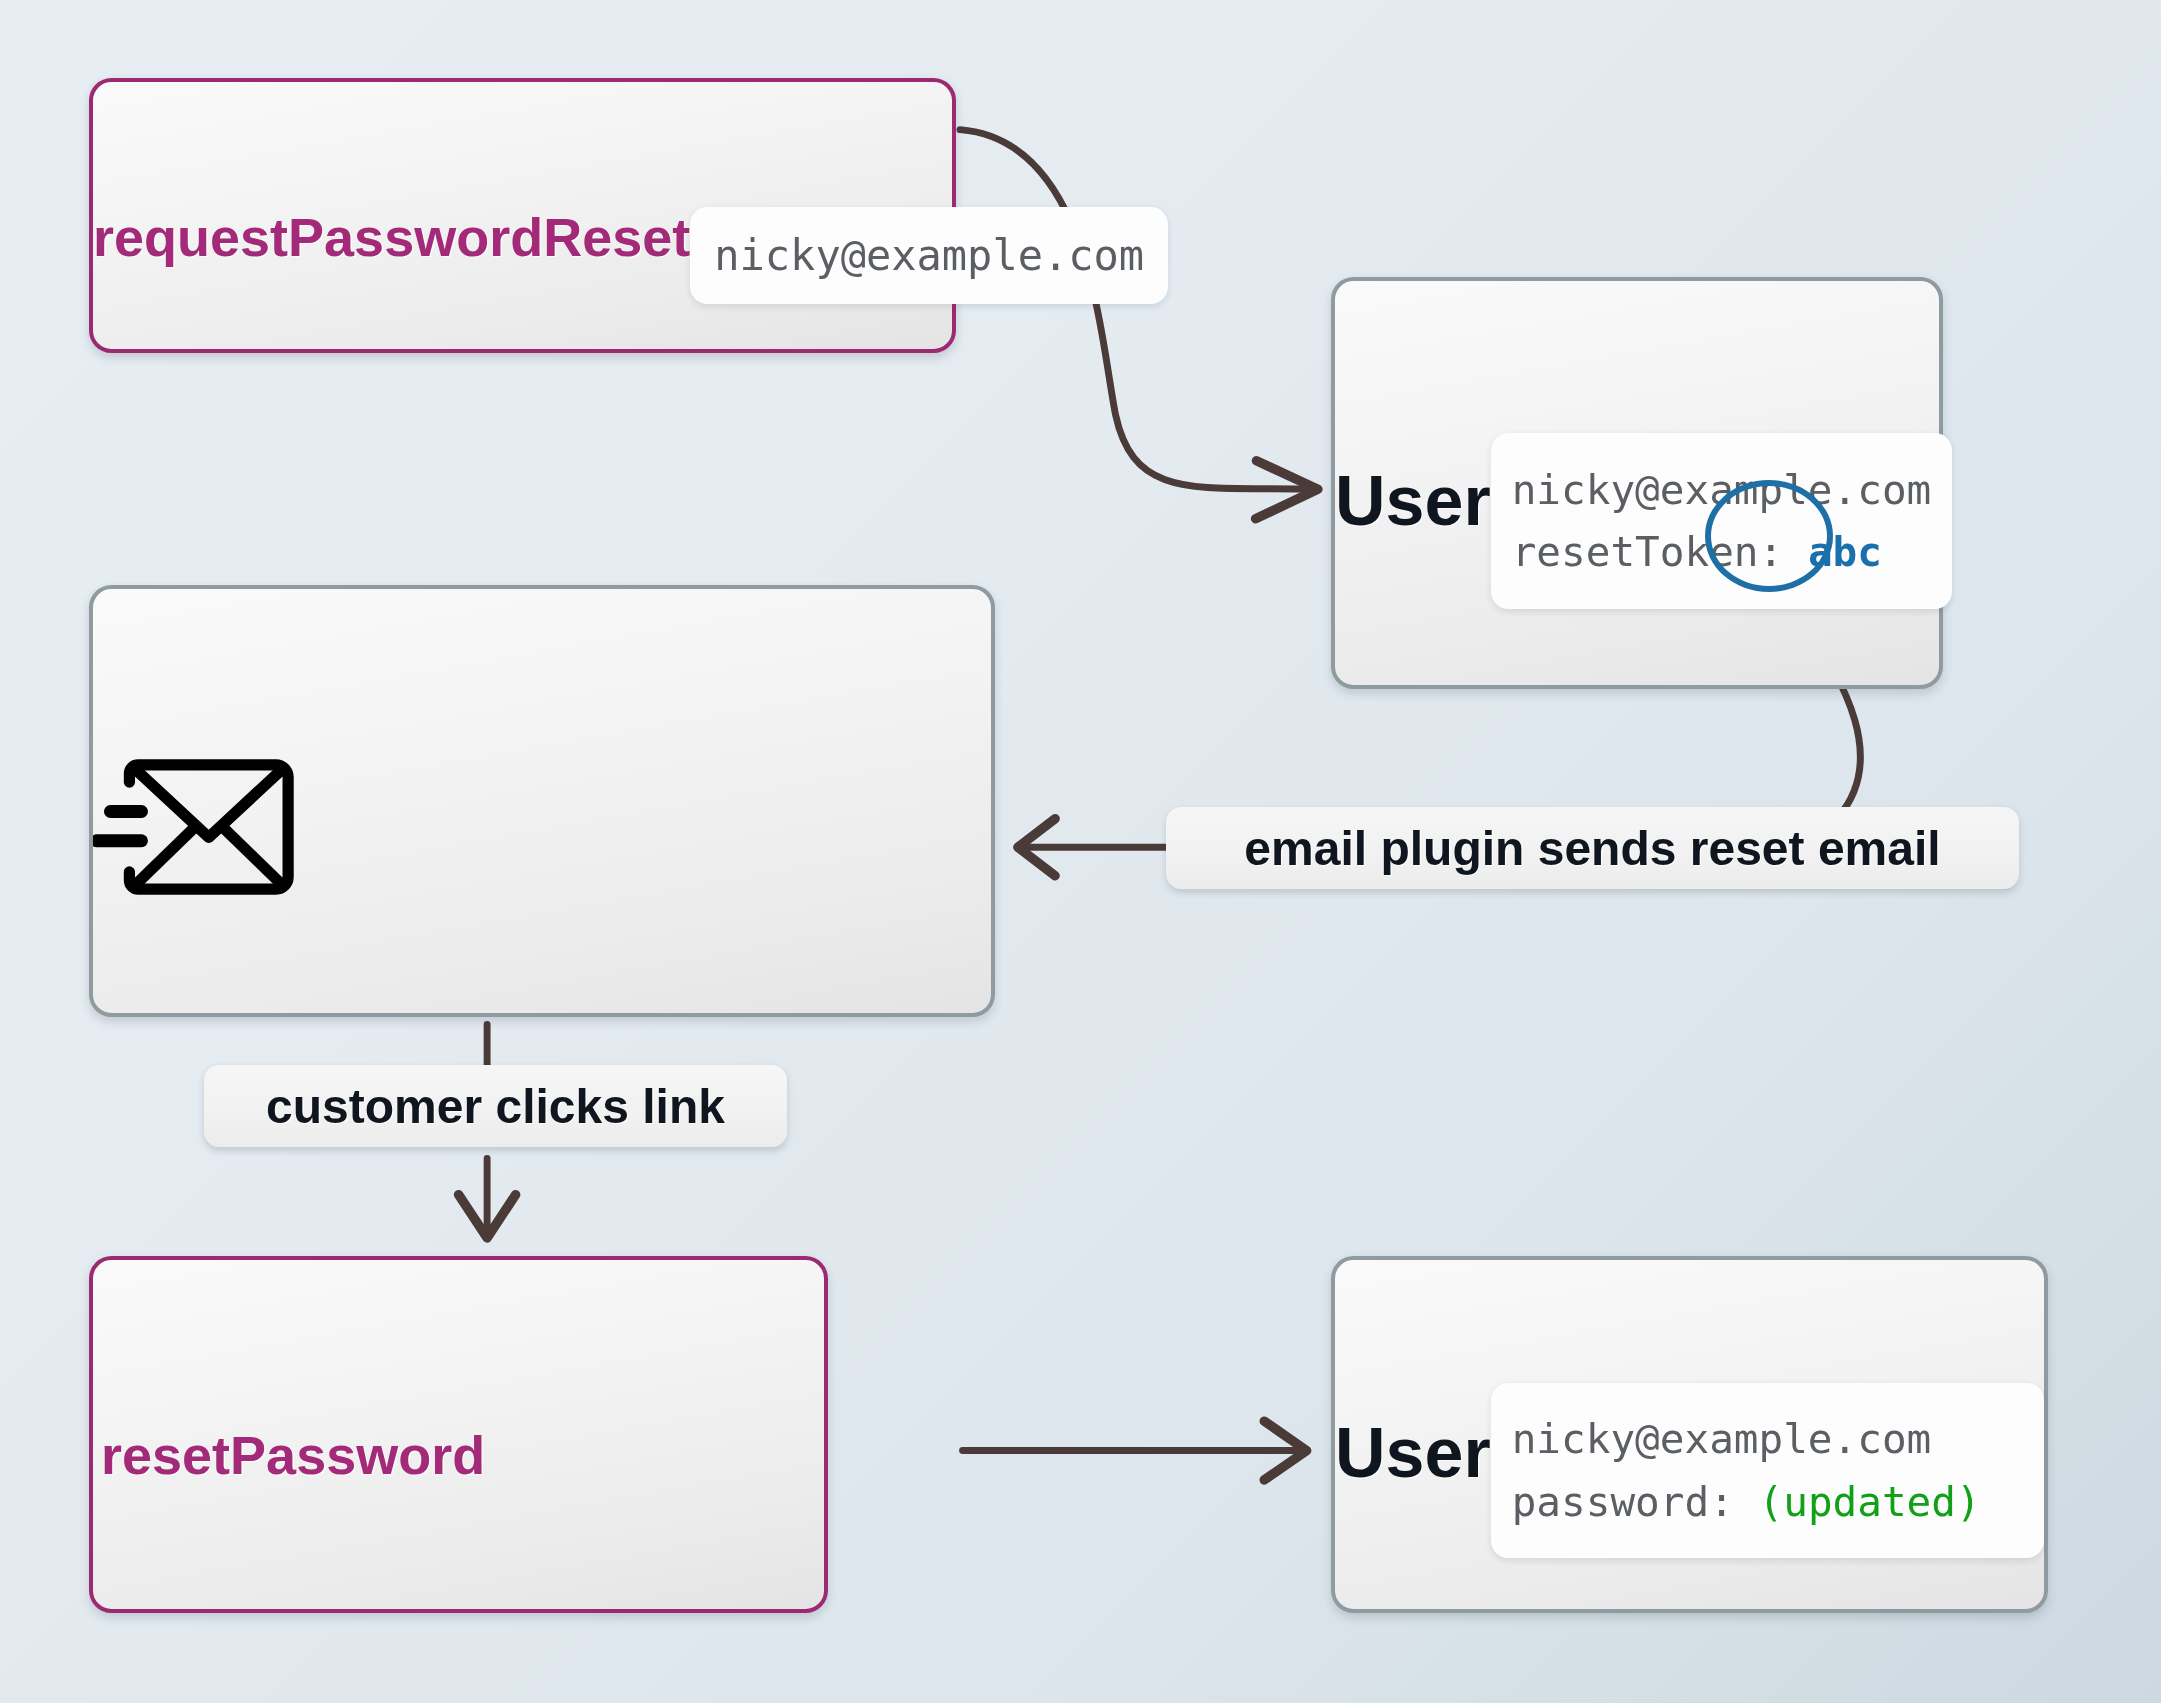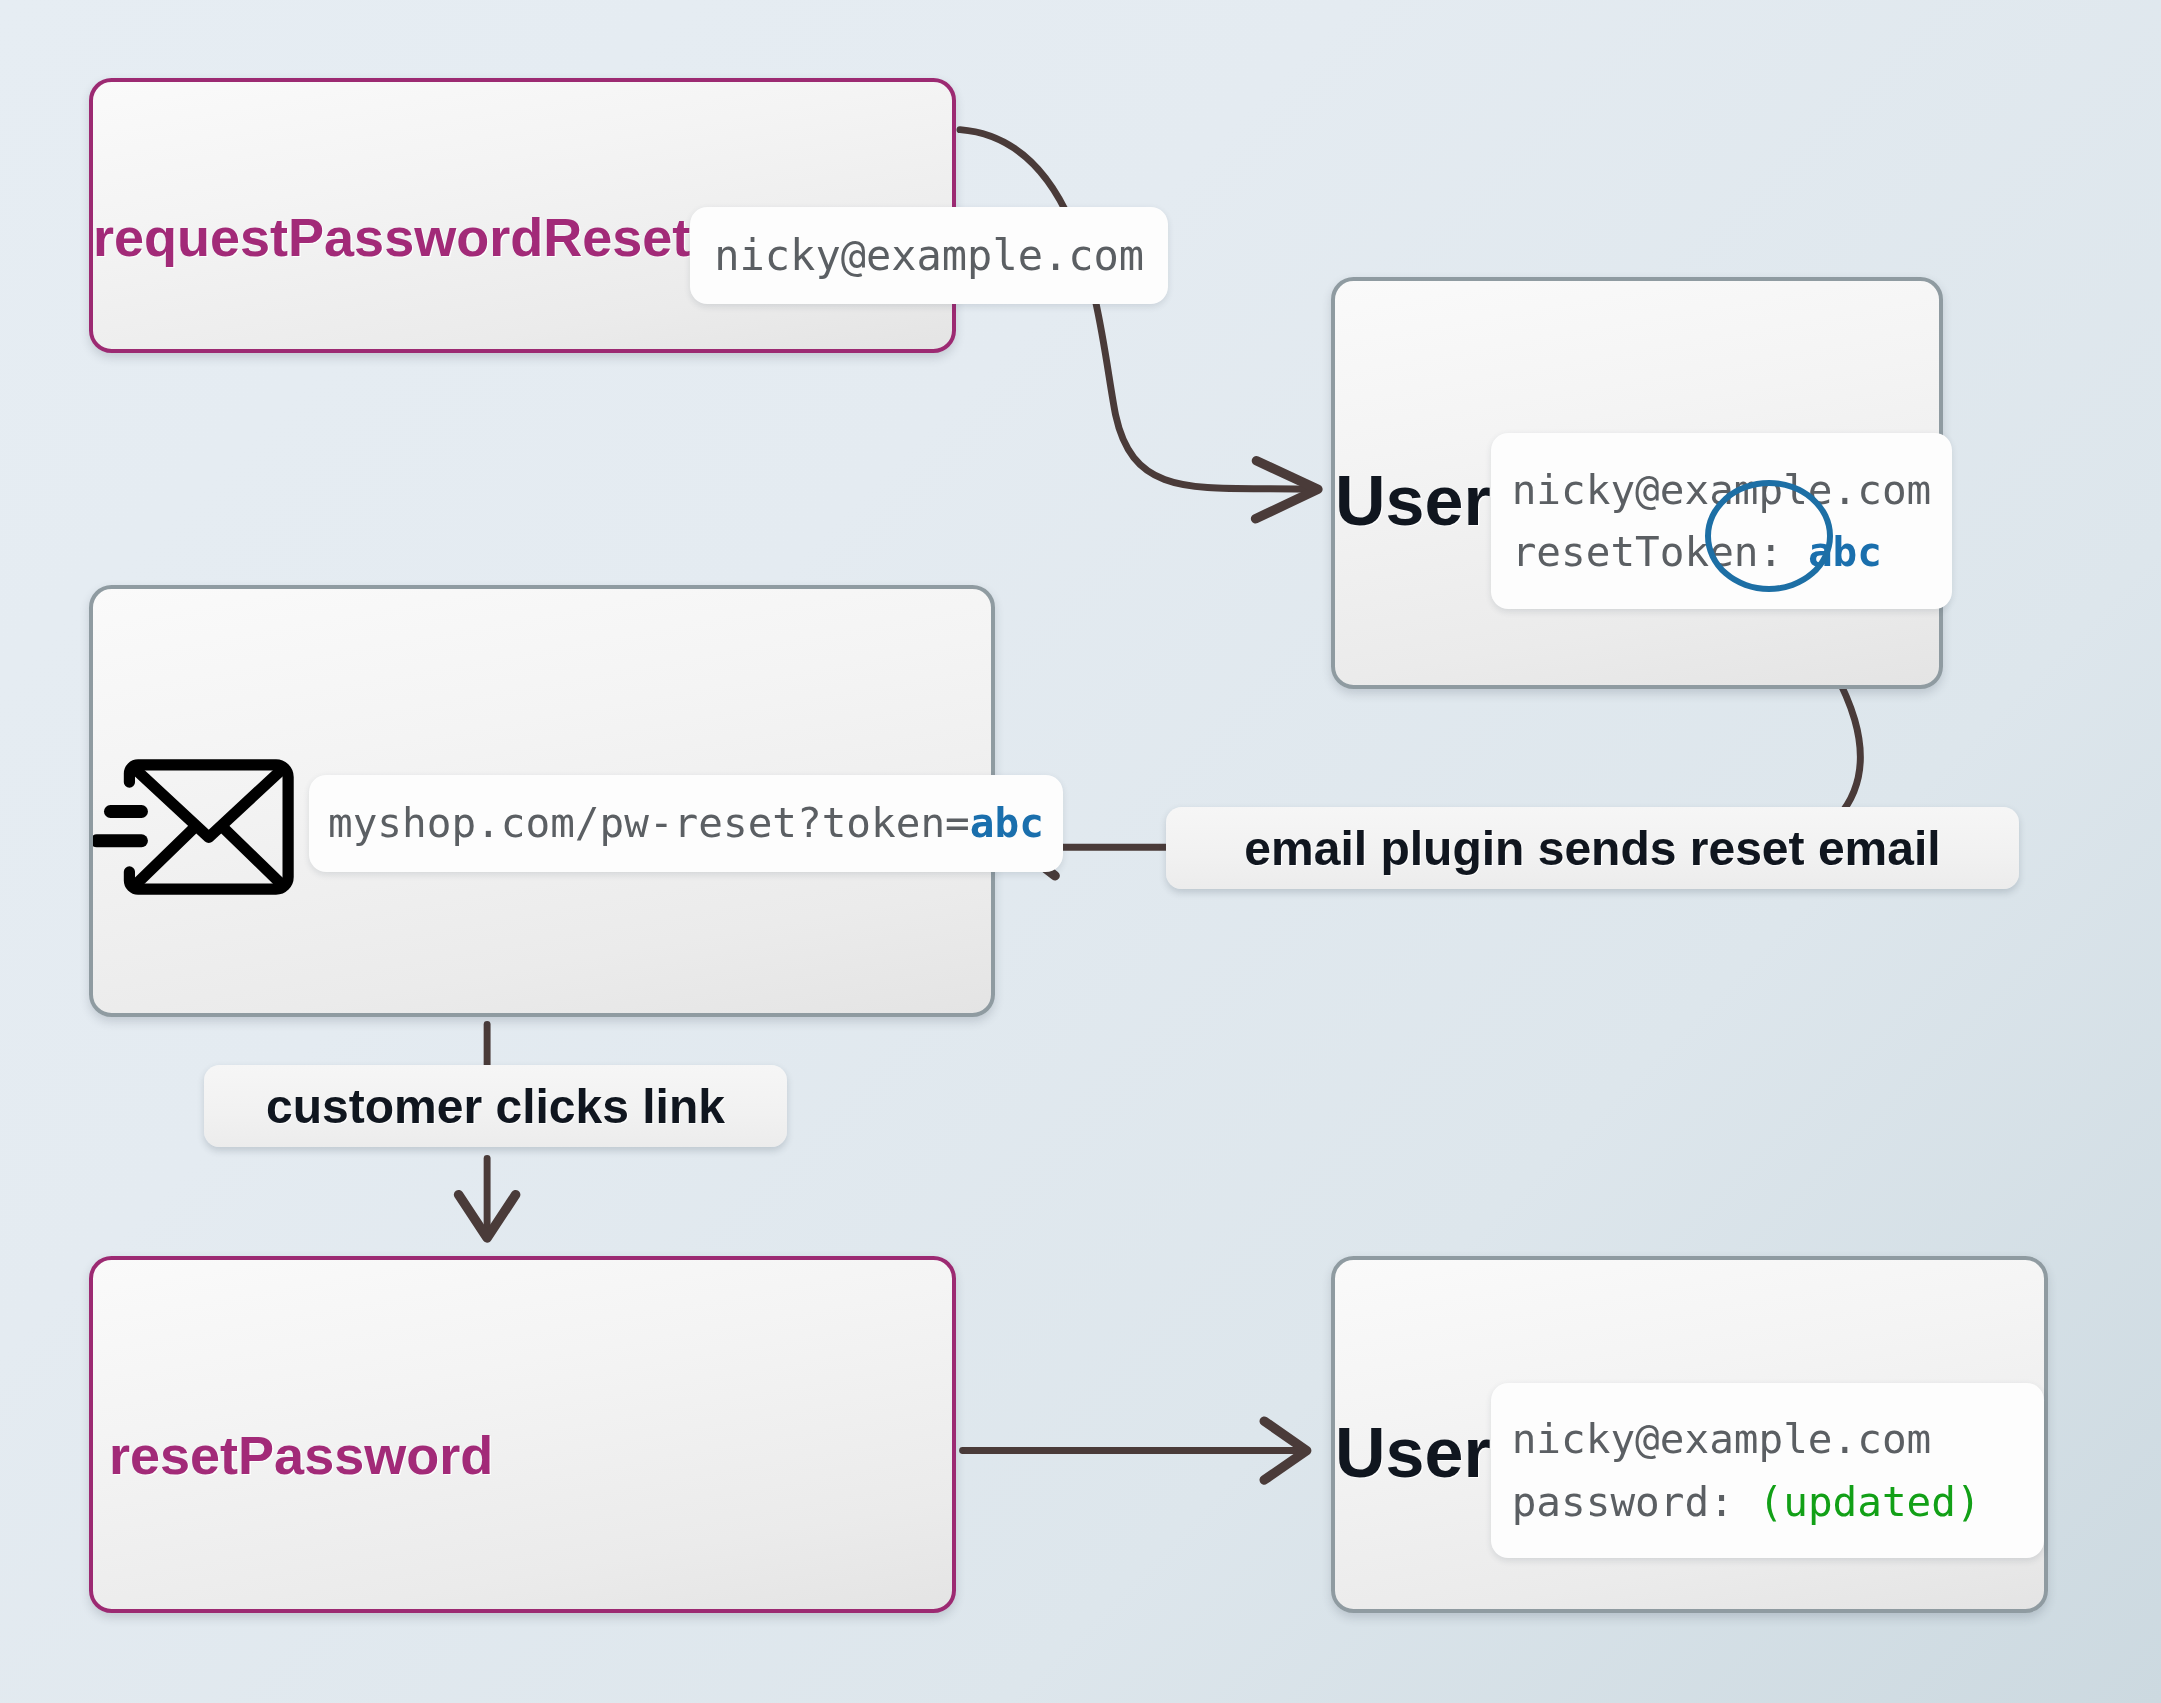--- a/index.html
+++ b/index.html
@@ -187,28 +187,23 @@
 
         <path d="M 50 14 L 134 92 L 218 14" fill="none" stroke="#000" stroke-width="13" stroke-linecap="round" stroke-linejoin="round"></path>
 
         <path d="M 50 146 L 118 80" fill="none" stroke="#000" stroke-width="13" stroke-linecap="round" stroke-linejoin="round"></path>
         <path d="M 218 146 L 150 80" fill="none" stroke="#000" stroke-width="13" stroke-linecap="round" stroke-linejoin="round"></path>
 
         <path d="M 20 62 L 56 62" fill="none" stroke="#000" stroke-width="15" stroke-linecap="round"></path>
         <path d="M 4 96 L 56 96" fill="none" stroke="#000" stroke-width="15" stroke-linecap="round"></path>
       </svg>
     </div>
-    <div class="field" style="width:815px; height:97px; margin-top:45px; padding:0 19px; font-size:41px;">
-      <div class="line">
-        <span>myshop.com/pw-reset?token=</span><span class="tok-blue">abc</span>
-      </div>
-    </div>
-  </div>
-
-  <div class="node accent" style="left:89px; top:1256px; width:867px; height:357px; padding:40px 0 0 16px;">
+  </div>
+
+  <div class="node accent" style="left:89px; top:1256px; width:739px; height:357px; padding:40px 0 0 8px;">
     <div class="node-title accent-text">resetPassword</div>
   </div>
 
   <div class="node neutral" style="left:1331px; top:1256px; width:717px; height:357px; padding:36px 0 0 0;">
     <div class="node-title dark-text">User</div>
     <div class="field" style="width:618px; height:175px; margin-top:36px; padding:0 21px; font-size:41px;">
       <div class="line">nicky@example.com</div>
       <div class="line">
         <span>password:</span><span>&nbsp;</span><span class="tok-green">(updated)</span>
       </div>

